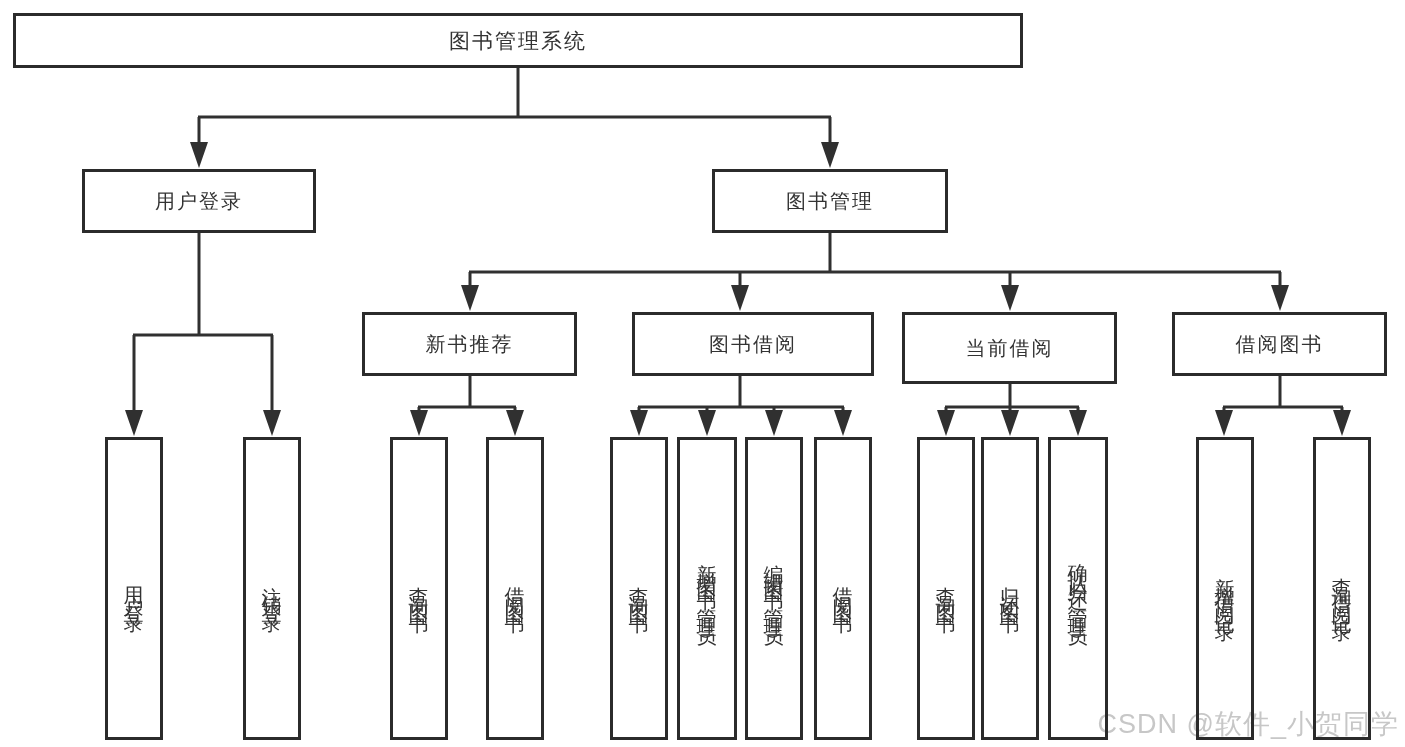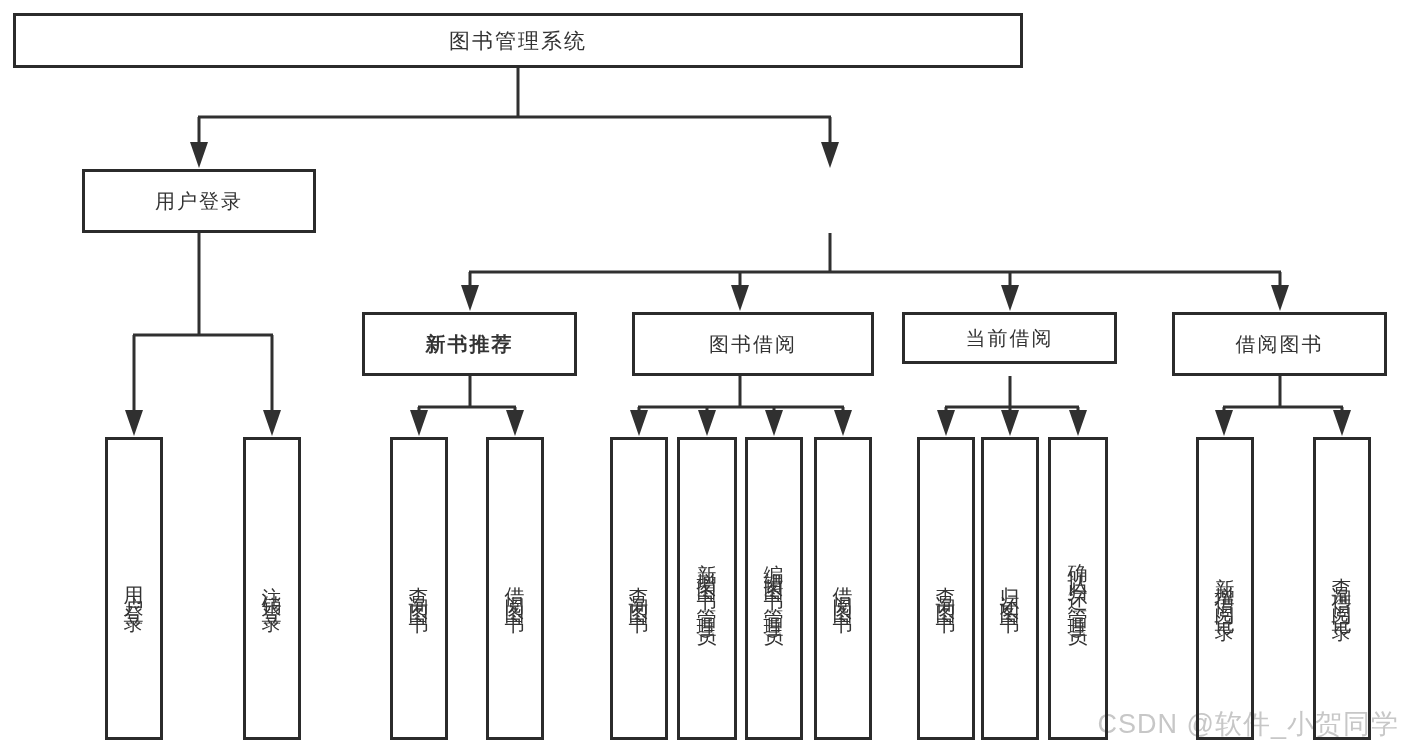--- a/index.html
+++ b/index.html
@@ -89,28 +89,31 @@
       </g>
   </svg>
 
   <div class="box root-box" style="left:13px;top:13px;width:1010px;height:55px;">
     <span>图书管理系统</span>
   </div>
 
   <div class="box" style="left:82px;top:169px;width:234px;height:64px;">
     <span>用户登录</span>
   </div>
+  <div class="box" style="left:712px;top:169px;width:236px;height:64px;">
+    <span>图书管理</span>
+  </div>
 
-  <div class="box" style="left:362px;top:312px;width:215px;height:64px;font-weight:bold;">
+  <div class="box" style="left:362px;top:312px;width:215px;height:64px;">
     <span>新书推荐</span>
   </div>
   <div class="box" style="left:632px;top:312px;width:242px;height:64px;">
     <span>图书借阅</span>
   </div>
-  <div class="box" style="left:902px;top:312px;width:215px;height:52px;">
+  <div class="box" style="left:902px;top:312px;width:215px;height:72px;">
     <span>当前借阅</span>
   </div>
   <div class="box" style="left:1172px;top:312px;width:215px;height:64px;">
     <span>借阅图书</span>
   </div>
 
   <div class="box leaf" style="left:105px;top:437px;width:58px;height:303px;">
     <span>用户登录</span>
   </div>
   <div class="box leaf" style="left:243px;top:437px;width:58px;height:303px;">

